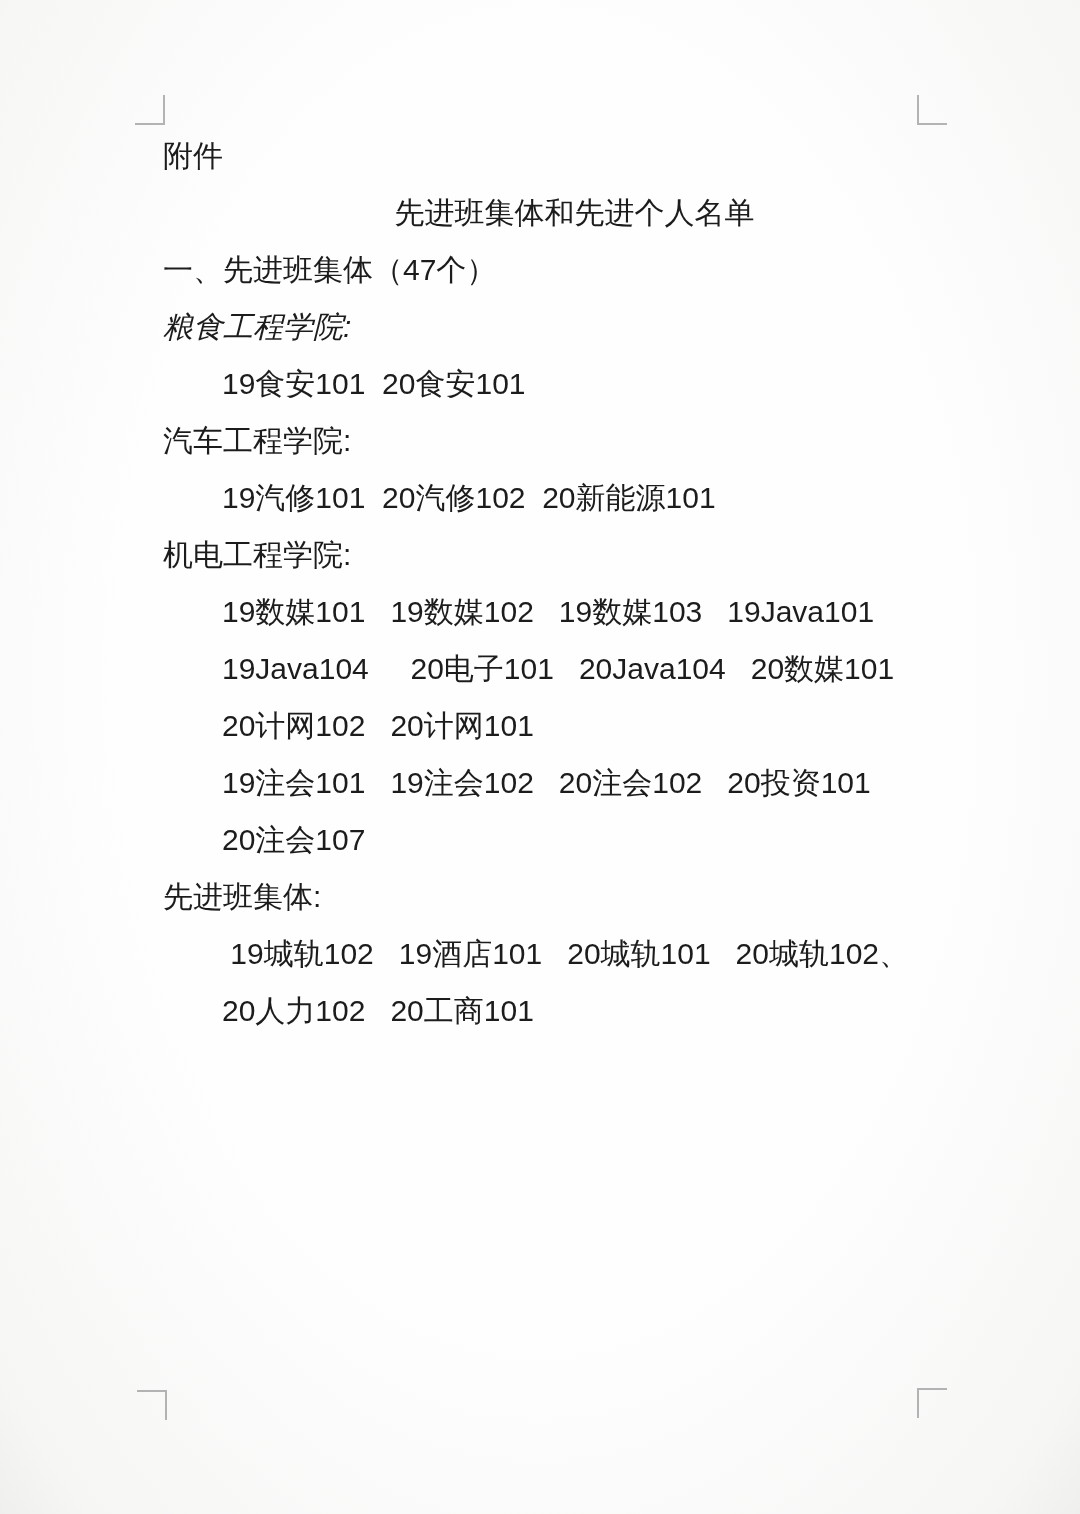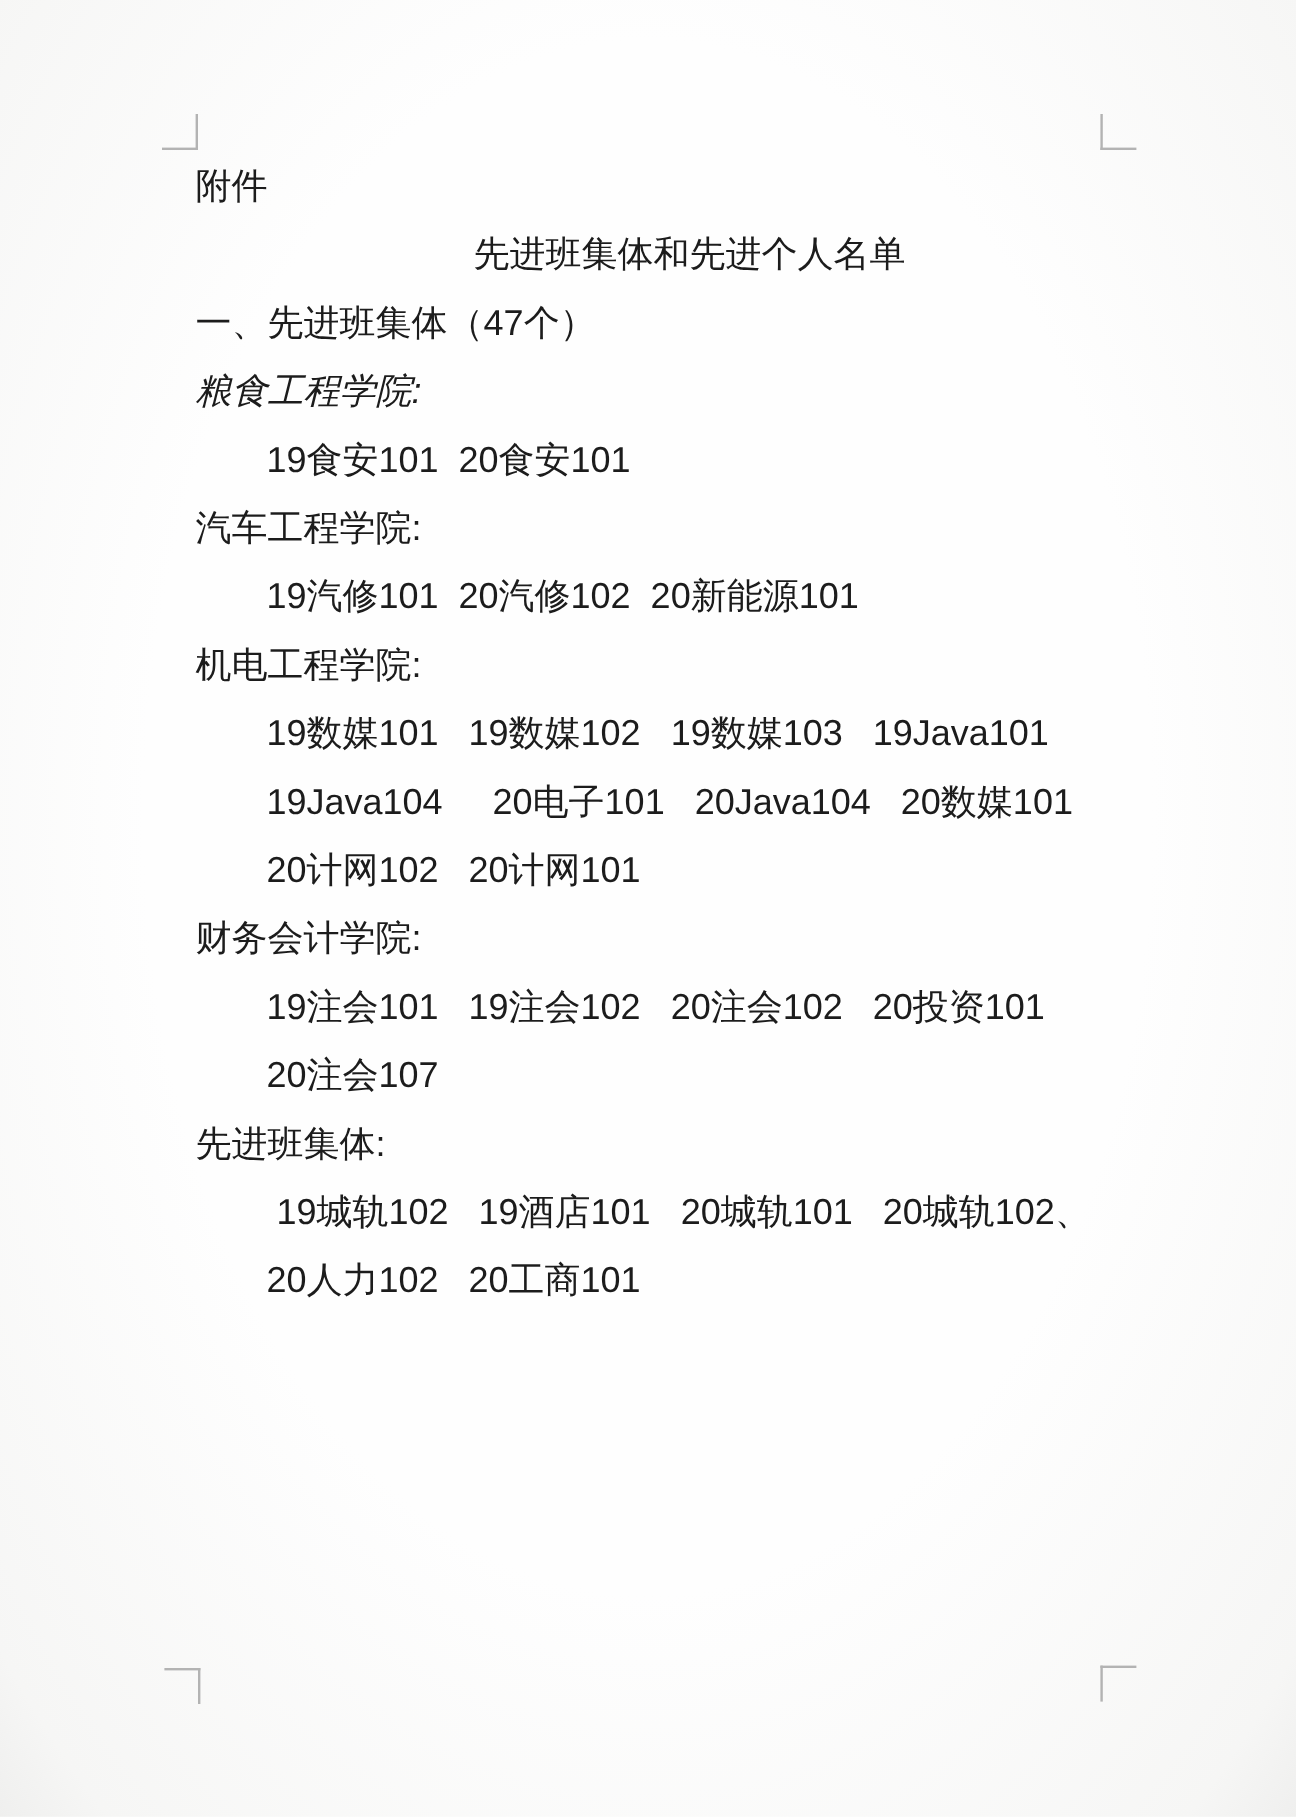--- a/index.html
+++ b/index.html
@@ -78,21 +78,20 @@
 
 
     <p class="college mt-b">汽车工程学院:</p>
     <p class="classes">19汽修101  20汽修102  20新能源101</p>
 
     <p class="college">机电工程学院:</p>
     <p class="classes">19数媒101   19数媒102   19数媒103   19Java101</p>
     <p class="classes">19Java104     20电子101   20Java104   20数媒101</p>
     <p class="classes">20计网102   20计网101</p>
 
-    <p class="college">财务会计学院:</p>
     <p class="classes">19注会101   19注会102   20注会102   20投资101</p>
     <p class="classes">20注会107</p>
 
     <p class="college">先进班集体:</p>
     <p class="classes"> 19城轨102   19酒店101   20城轨101   20城轨102、</p>
     <p class="classes">20人力102   20工商101</p>
 
   </div>
 </div>
 

